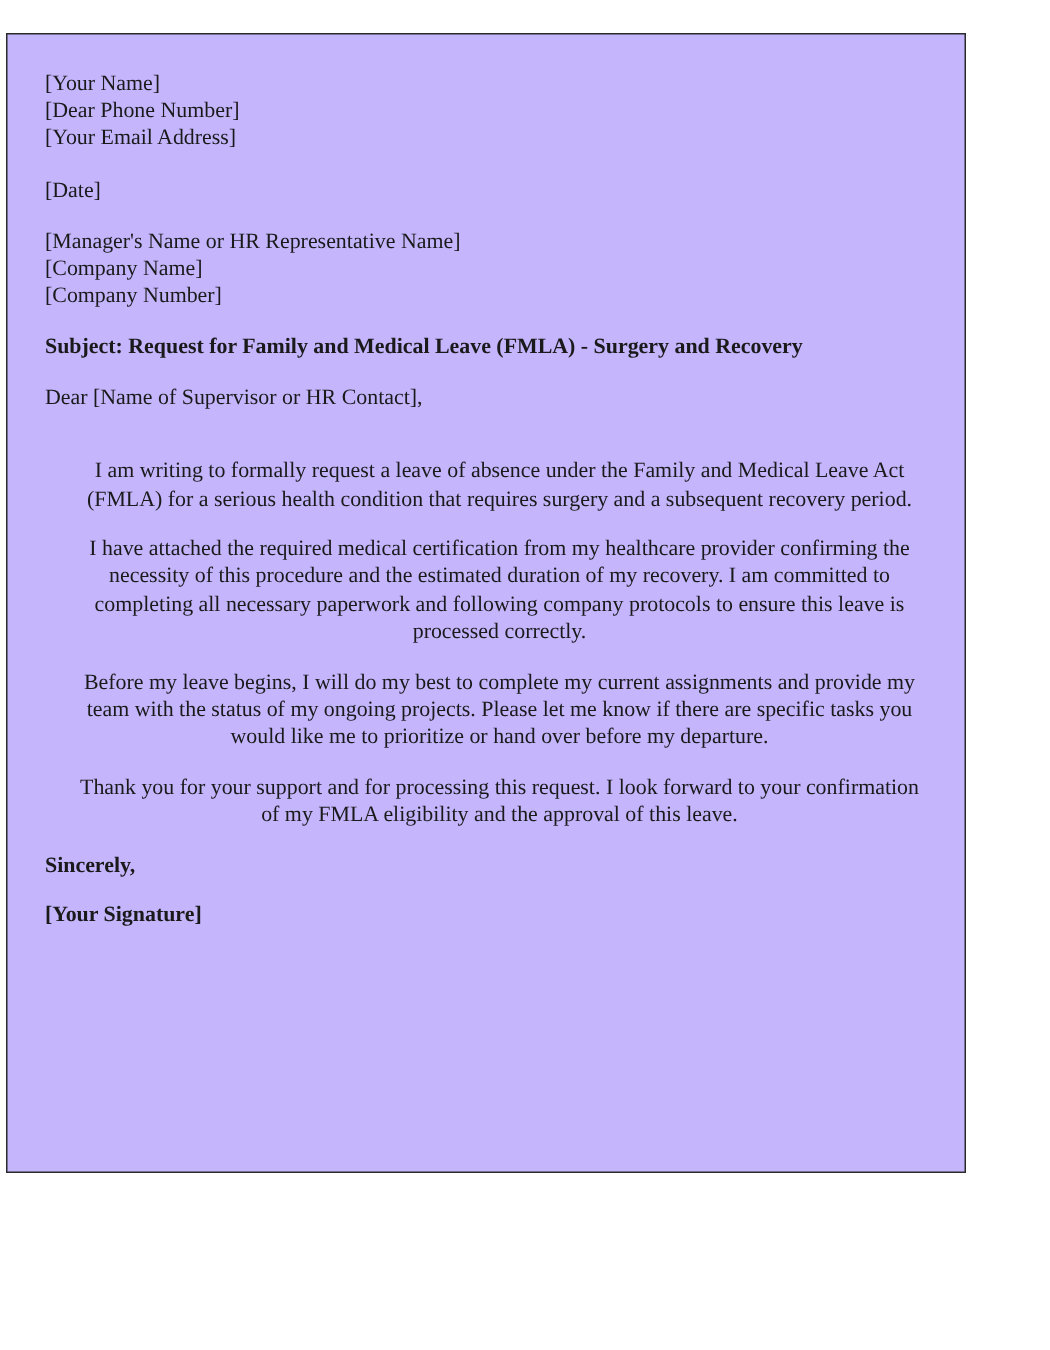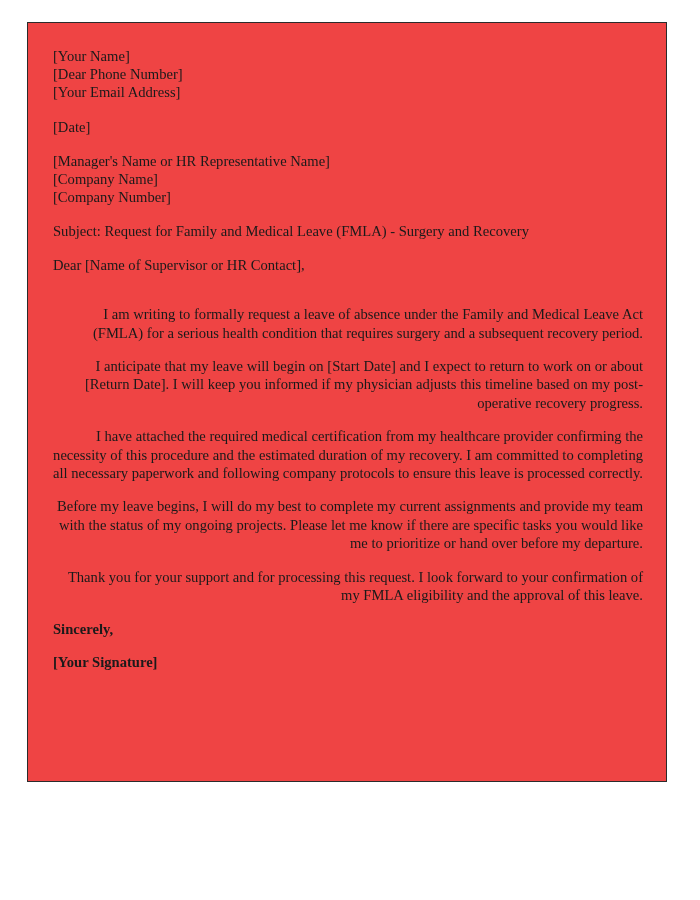--- a/index.html
+++ b/index.html
@@ -9,49 +9,49 @@
   }
   body {
     width: 700px;
     height: 900px;
     font-family: "Liberation Serif", "DejaVu Serif", serif;
     color: #1a1a1a;
     -webkit-font-smoothing: antialiased;
   }
   #page-frame {
     position: absolute;
-    left: 27px;
+    left: 4px;
     top: 22px;
     width: 640px;
     height: 760px;
     border: 1px solid #2b2b2b;
-    background: #ef4444;
+    background: #c4b5fd;
     box-sizing: border-box;
   }
   #letter-body {
     position: absolute;
     left: 25px;
     top: 24px;
     width: 590px;
   }
   .line {
     font-size: 14.6px;
     line-height: 18.2px;
     white-space: pre-wrap;
   }
   .para {
     font-size: 14.6px;
     line-height: 18.4px;
-    margin: 0 0 15px 0;
-    text-align: right;
+    margin: 0 0 15px 16px;
+    text-align: center;
   }
   .subject {
     font-size: 14.6px;
     line-height: 18.4px;
-    font-weight: normal;
+    font-weight: bold;
     margin: 0 0 15px 0;
   }
   .salutation {
     font-size: 14.6px;
     line-height: 18.4px;
     margin: 0 0 31px 0;
   }
   .closing-line {
     font-size: 14.6px;
     line-height: 18.4px;
@@ -82,21 +82,20 @@
       <div class="line">[Manager's Name or HR Representative Name]</div>
       <div class="line">[Company Name]</div>
       <div class="line">[Company Number]</div>
     </div>
 
     <div class="subject">Subject: Request for Family and Medical Leave (FMLA) - Surgery and Recovery</div>
 
     <div class="salutation">Dear [Name of Supervisor or HR Contact],</div>
 
     <p class="para">I am writing to formally request a leave of absence under the Family and Medical Leave Act (FMLA) for a serious health condition that requires surgery and a subsequent recovery period.</p>
-    <p class="para">I anticipate that my leave will begin on [Start Date] and I expect to return to work on or about [Return Date]. I will keep you informed if my physician adjusts this timeline based on my post-operative recovery progress.</p>
     <p class="para">I have attached the required medical certification from my healthcare provider confirming the necessity of this procedure and the estimated duration of my recovery. I am committed to completing all necessary paperwork and following company protocols to ensure this leave is processed correctly.</p>
     <p class="para">Before my leave begins, I will do my best to complete my current assignments and provide my team with the status of my ongoing projects. Please let me know if there are specific tasks you would like me to prioritize or hand over before my departure.</p>
     <p class="para">Thank you for your support and for processing this request. I look forward to your confirmation of my FMLA eligibility and the approval of this leave.</p>
 
     <div class="closing-line">Sincerely,</div>
     <div class="closing-line">[Your Signature]</div>
 
   </div>
 </div>
 

